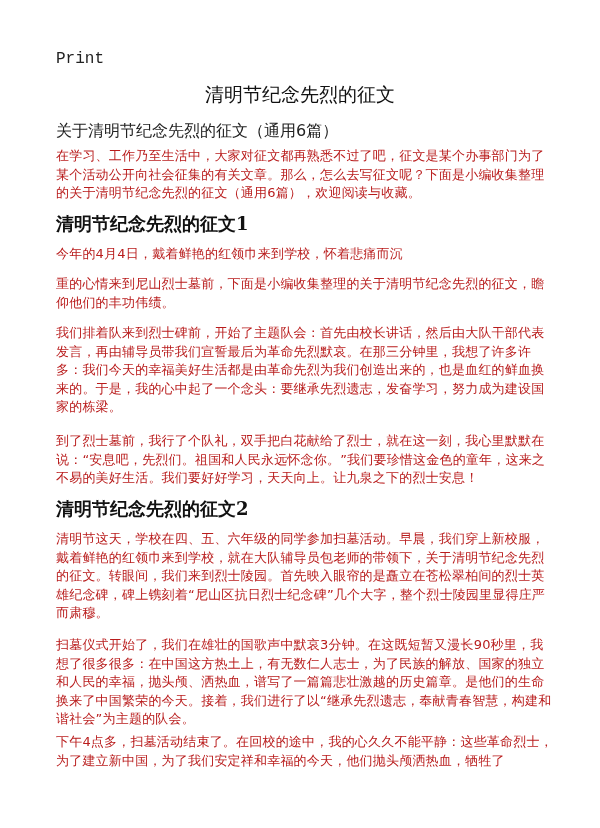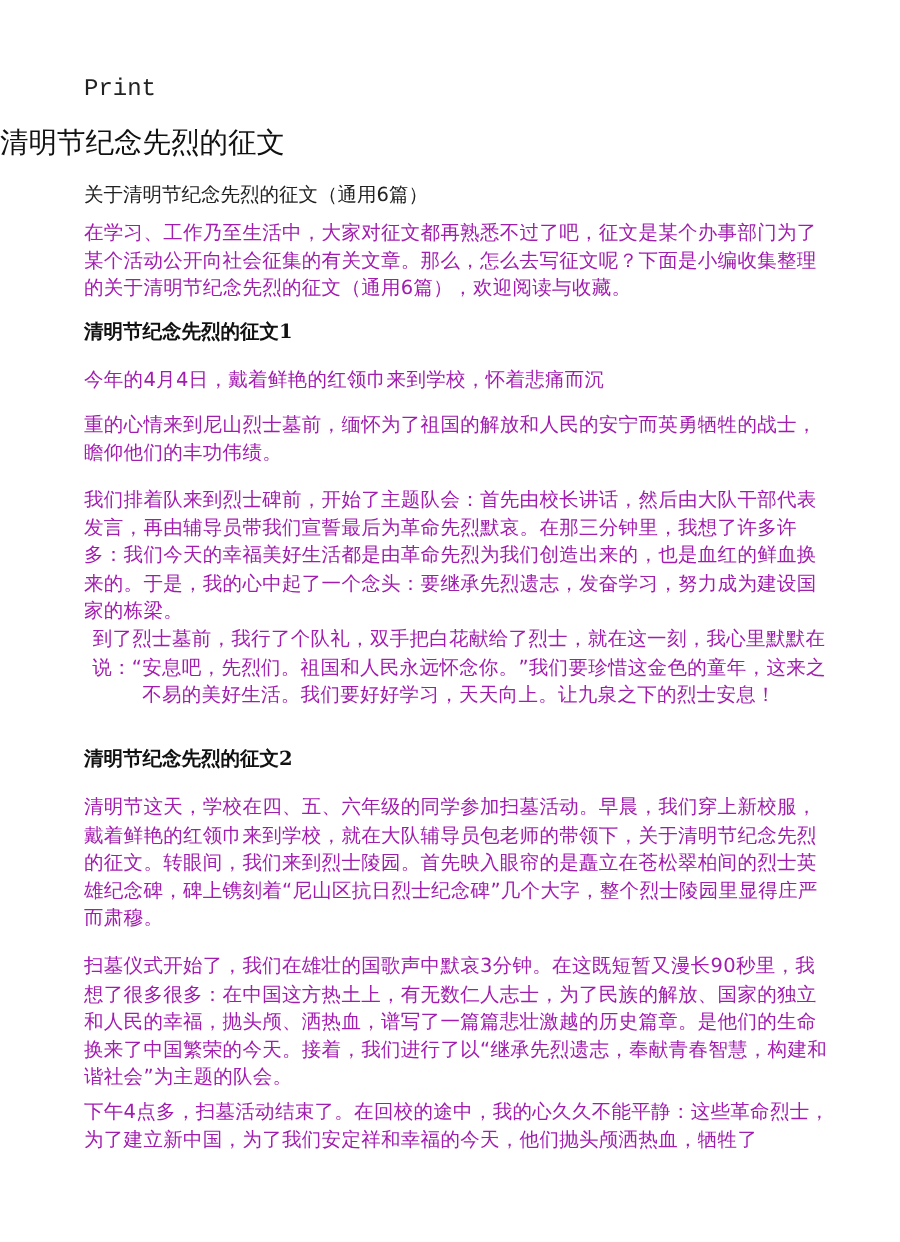--- a/index.html
+++ b/index.html
@@ -9,57 +9,57 @@
       color: #1a1a1a;
       position: relative;
     }
     .print-label {
       position: absolute; left: 56px; top: 50px;
       font-family: Liberation Mono, monospace;
       font-size: 16px; color: #222;
     }
     .doc-title {
       position: absolute; left: 0; top: 82px; width: 600px;
-      text-align: left; font-size: 19px; color: #111;
+      text-align: center; font-size: 19px; color: #111;
     }
     .subtitle {
       position: absolute; left: 56px; top: 121px;
-      font-size: 13px; color: #222;
+      font-size: 16px; color: #222;
     }
     .para {
       position: absolute; left: 56px; width: 500px;
-      font-size: 13px; line-height: 18.5px; color: #a21caf;
+      font-size: 13px; line-height: 18.5px; color: #b91c1c;
       margin: 0; letter-spacing: 0.2px;
     }
     .section-heading {
       position: absolute; left: 56px;
       font-family: "DejaVu Serif", "Liberation Serif", serif;
-      font-weight: bold; font-size: 13px; color: #111;
+      font-weight: bold; font-size: 18px; color: #111;
     }
   </style>
 </head>
 <body>
 
 <div class="print-label">Print</div>
 
 <div class="doc-title">清明节纪念先烈的征文</div>
 
 <div class="subtitle">关于清明节纪念先烈的征文（通用6篇）</div>
 
 <p class="para" style="top:147px;">在学习、工作乃至生活中，大家对征文都再熟悉不过了吧，征文是某个办事部门为了某个活动公开向社会征集的有关文章。那么，怎么去写征文呢？下面是小编收集整理的关于清明节纪念先烈的征文（通用6篇），欢迎阅读与收藏。</p>
 
 <div class="section-heading" style="top:212px;">清明节纪念先烈的征文1</div>
 
 <p class="para" style="top:245px;">今年的4月4日，戴着鲜艳的红领巾来到学校，怀着悲痛而沉</p>
 
-<p class="para" style="top:275px;">重的心情来到尼山烈士墓前，缅怀为了祖国的解放和人民的安宁而英勇牺牲的战士，瞻仰他们的丰功伟绩。</p>
+<p class="para" style="top:275px;">重的心情来到尼山烈士墓前，下面是小编收集整理的关于清明节纪念先烈的征文，瞻仰他们的丰功伟绩。</p>
 
 <p class="para" style="top:324px;font-family:Liberation Serif, serif;">我们排着队来到烈士碑前，开始了主题队会：首先由校长讲话，然后由大队干部代表发言，再由辅导员带我们宣誓最后为革命先烈默哀。在那三分钟里，我想了许多许多：我们今天的幸福美好生活都是由革命先烈为我们创造出来的，也是血红的鲜血换来的。于是，我的心中起了一个念头：要继承先烈遗志，发奋学习，努力成为建设国家的栋梁。</p>
 
-<p class="para" style="top:418px;text-align:center;">到了烈士墓前，我行了个队礼，双手把白花献给了烈士，就在这一刻，我心里默默在说：“安息吧，先烈们。祖国和人民永远怀念你。”我们要珍惜这金色的童年，这来之不易的美好生活。我们要好好学习，天天向上。让九泉之下的烈士安息！</p>
+<p class="para" style="top:432px;">到了烈士墓前，我行了个队礼，双手把白花献给了烈士，就在这一刻，我心里默默在说：“安息吧，先烈们。祖国和人民永远怀念你。”我们要珍惜这金色的童年，这来之不易的美好生活。我们要好好学习，天天向上。让九泉之下的烈士安息！</p>
 
 <div class="section-heading" style="top:497px;">清明节纪念先烈的征文2</div>
 
 <p class="para" style="top:530px;">清明节这天，学校在四、五、六年级的同学参加扫墓活动。早晨，我们穿上新校服，戴着鲜艳的红领巾来到学校，就在大队辅导员包老师的带领下，关于清明节纪念先烈的征文。转眼间，我们来到烈士陵园。首先映入眼帘的是矗立在苍松翠柏间的烈士英雄纪念碑，碑上镌刻着“尼山区抗日烈士纪念碑”几个大字，整个烈士陵园里显得庄严而肃穆。</p>
 
 <p class="para" style="top:636px;">扫墓仪式开始了，我们在雄壮的国歌声中默哀3分钟。在这既短暂又漫长90秒里，我想了很多很多：在中国这方热土上，有无数仁人志士，为了民族的解放、国家的独立和人民的幸福，抛头颅、洒热血，谱写了一篇篇悲壮激越的历史篇章。是他们的生命换来了中国繁荣的今天。接着，我们进行了以“继承先烈遗志，奉献青春智慧，构建和谐社会”为主题的队会。</p>
 
 <p class="para" style="top:733px;">下午4点多，扫墓活动结束了。在回校的途中，我的心久久不能平静：这些革命烈士，为了建立新中国，为了我们安定祥和幸福的今天，他们抛头颅洒热血，牺牲了</p>
 
 </body></html>

